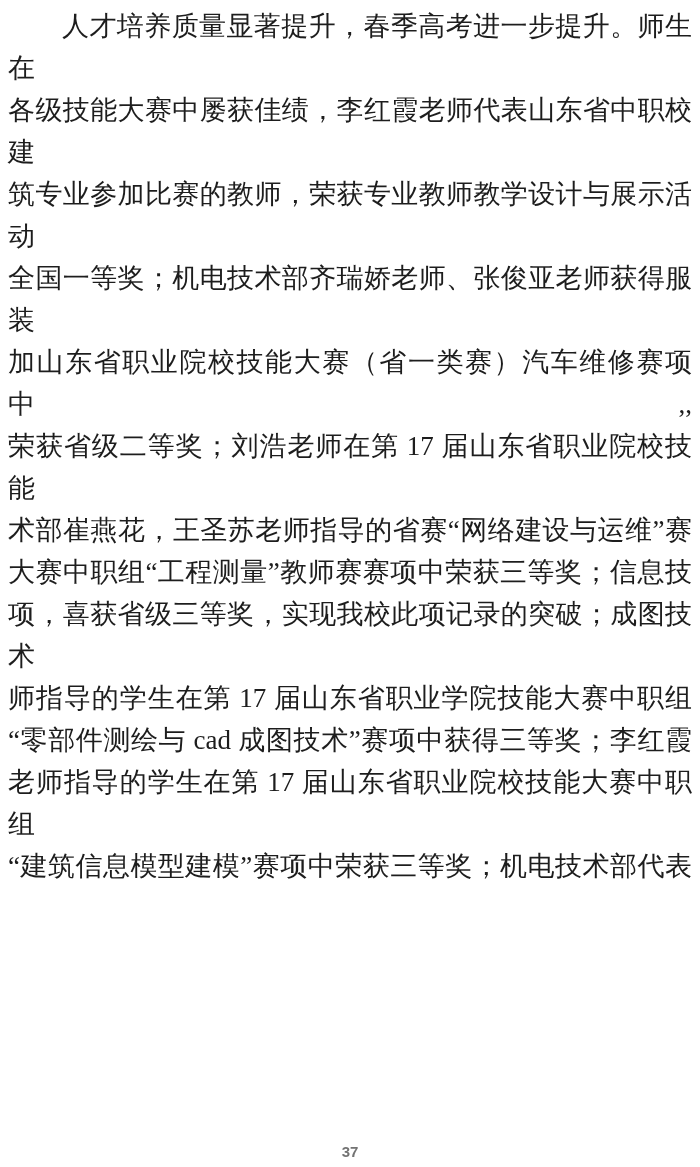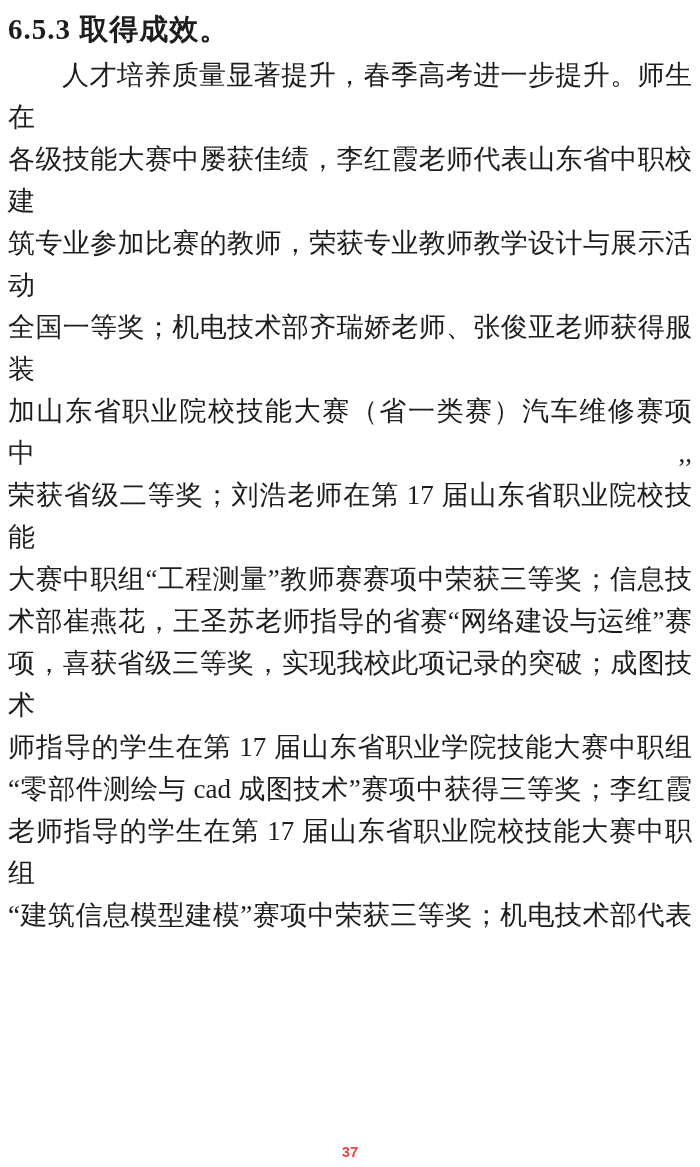--- a/index.html
+++ b/index.html
@@ -33,39 +33,38 @@
   }
   .pagenum {
     position: absolute;
     bottom: 7px;
     left: 0;
     width: 100%;
     text-align: center;
     font-family: "Liberation Sans", "DejaVu Sans", sans-serif;
     font-size: 15px;
     font-weight: 600;
-    color: #ef4444;
+    color: #737373;
   }
 </style>
 </head>
 <body>
 
 <div class="doc">
 
-  <div class="heading">6.5.3 取得成效。</div>
 
   <div>
     <div class="bline first">人才培养质量显著提升，春季高考进一步提升。师生在</div>
     <div class="bline">各级技能大赛中屡获佳绩，李红霞老师代表山东省中职校建</div>
     <div class="bline">筑专业参加比赛的教师，荣获专业教师教学设计与展示活动</div>
     <div class="bline">全国一等奖；机电技术部齐瑞娇老师、张俊亚老师获得服装</div>
     <div class="bline">加山东省职业院校技能大赛（省一类赛）汽车维修赛项中,,</div>
     <div class="bline">荣获省级二等奖；刘浩老师在第 17 届山东省职业院校技能</div>
+    <div class="bline">术部崔燕花，王圣苏老师指导的省赛“网络建设与运维”赛</div>
     <div class="bline">大赛中职组“工程测量”教师赛赛项中荣获三等奖；信息技</div>
-    <div class="bline">术部崔燕花，王圣苏老师指导的省赛“网络建设与运维”赛</div>
     <div class="bline">项，喜获省级三等奖，实现我校此项记录的突破；成图技术</div>
     <div class="bline">师指导的学生在第 17 届山东省职业学院技能大赛中职组</div>
     <div class="bline">“零部件测绘与 cad 成图技术”赛项中获得三等奖；李红霞</div>
     <div class="bline">老师指导的学生在第 17 届山东省职业院校技能大赛中职组</div>
     <div class="bline">“建筑信息模型建模”赛项中荣获三等奖；机电技术部代表</div>
 
   </div>
 
 </div>
 

